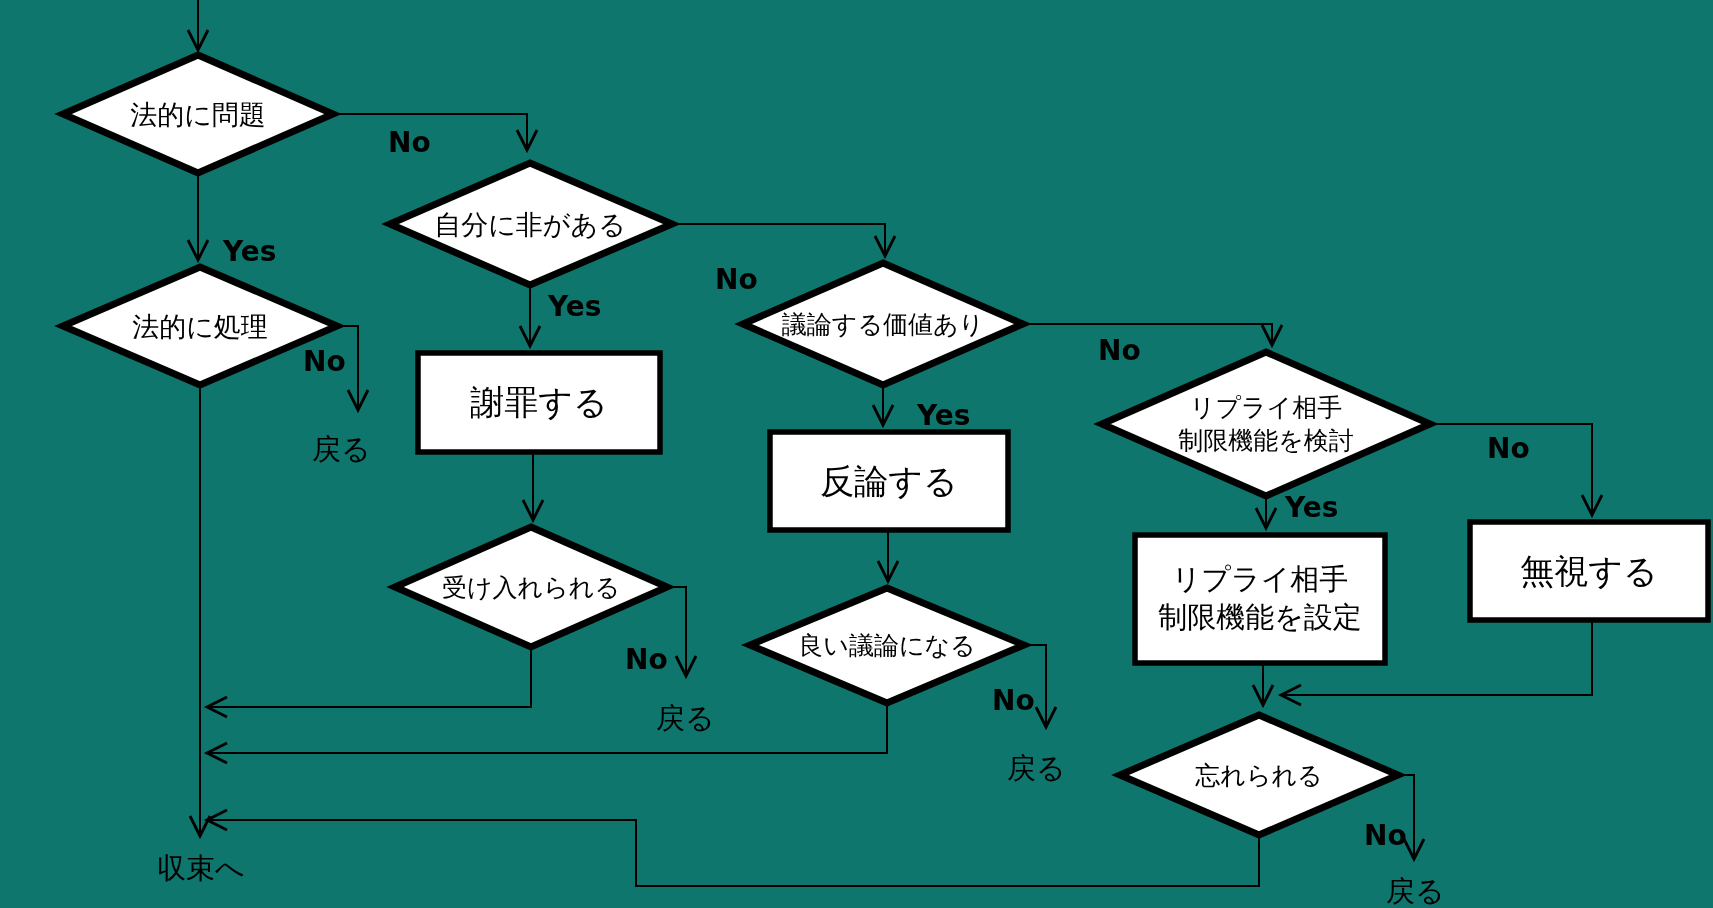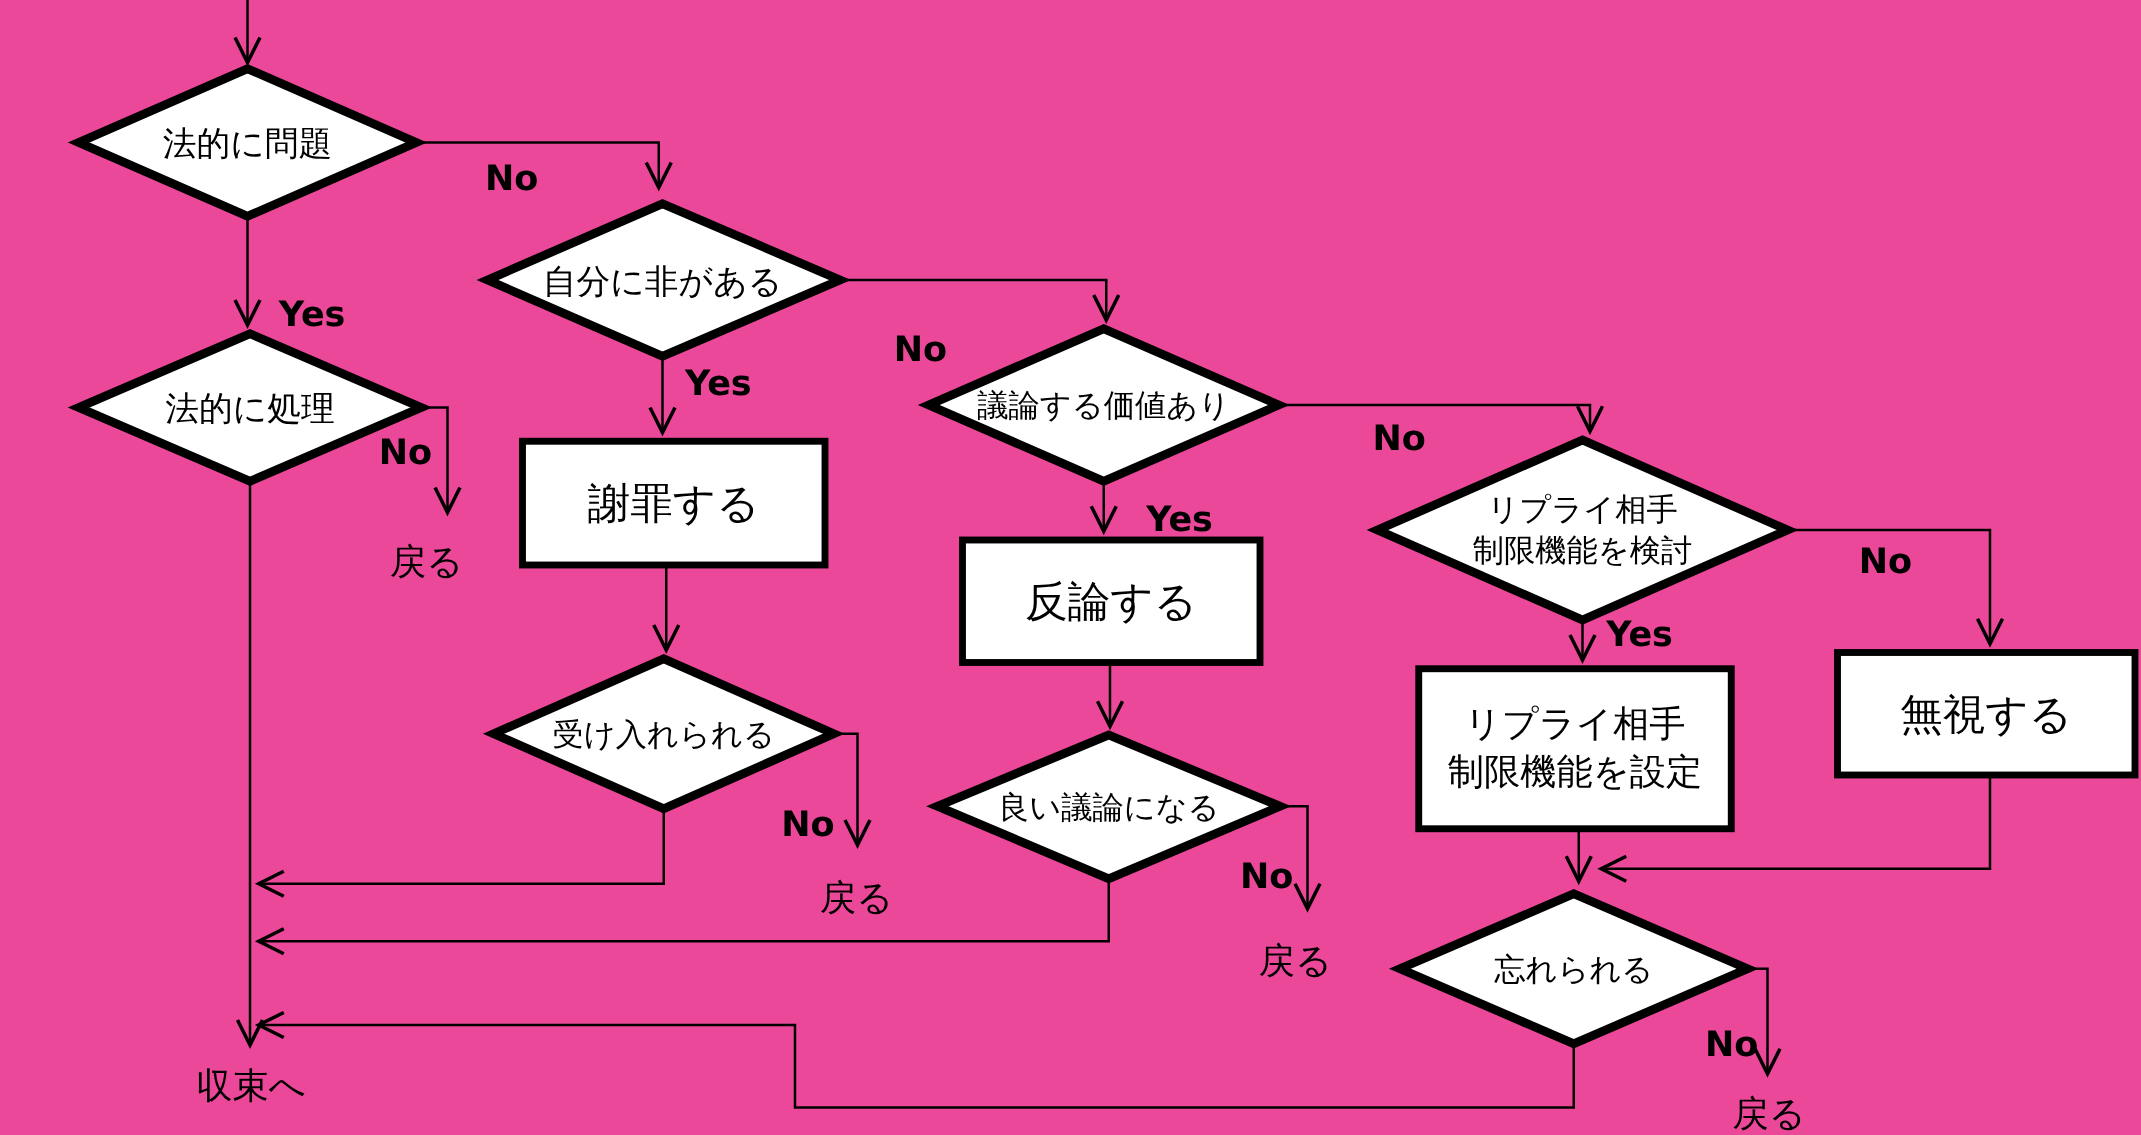--- a/index.html
+++ b/index.html
@@ -8,21 +8,21 @@
     background: #ffffff;
     width: 1713px;
     height: 908px;
     overflow: hidden;
     font-family: "DejaVu Sans", "Liberation Sans", sans-serif;
   }
   #stage {
     position: relative;
     width: 1713px;
     height: 908px;
-    background: #ec4899;
+    background: #0f766e;
   }
   svg { display: block; }
   .decision {
     fill: #ffffff;
     stroke: #000000;
     stroke-width: 7;
     stroke-linejoin: miter;
   }
   .process {
     fill: #ffffff;

